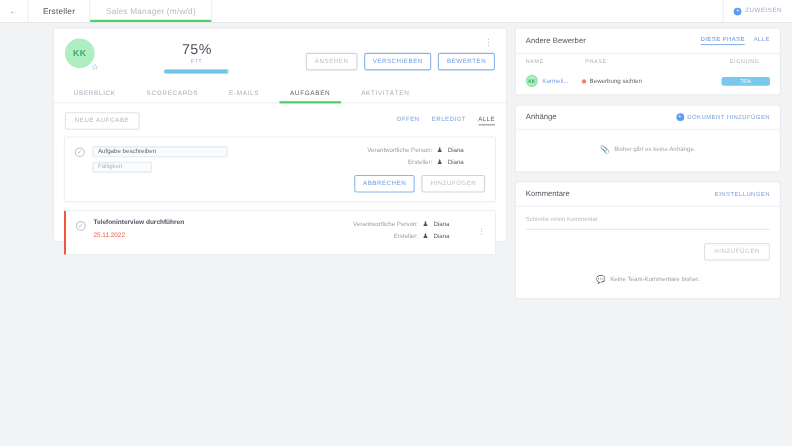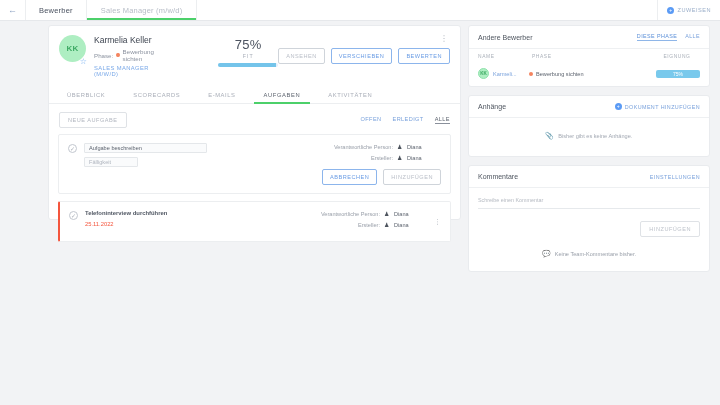--- a/index.html
+++ b/index.html
@@ -189,49 +189,40 @@
   .comment-empty { display: flex; align-items: center; justify-content: center; gap: 4px; font-size: 5.6px; color: #9aa0aa; padding: 13px 0 5px 0; }
 </style>
 </head>
 <body>
 
 <div class="topbar">
   <div class="back-btn">
     <span>←</span>
   </div>
   <div class="tab-top">
-    <span>Bewerber</span>
+    <span>Ersteller</span>
   </div>
   <div class="tab-top secondary">
     <span>Sales Manager (m/w/d)</span>
   </div>
   <div class="assign-btn">
     <span class="dot-icon">+</span>
     <span>ZUWEISEN</span>
   </div>
 </div>
 
 <div class="main-col">
   <div class="card cand-card">
 
     <div class="cand-head">
       <div class="avatar-wrap">
         <div class="avatar">KK</div>
         <div class="star-badge">☆</div>
       </div>
 
-      <div>
-        <div class="cand-name">Karmelia Keller</div>
-        <div class="cand-phase">
-          <span>Phase:</span>
-          <span class="phase-dot"></span>
-          <span>Bewerbung sichten</span>
-        </div>
-        <div class="cand-job">SALES MANAGER (M/W/D)</div>
-      </div>
 
       <div class="fit-box">
         <div class="fit-pct">75%</div>
         <div class="fit-label">FIT</div>
         <div class="fit-bar">
             <i id="fitfill" style="width: 96%;"></i>
           </div>
       </div>
 
       <div class="head-actions">

